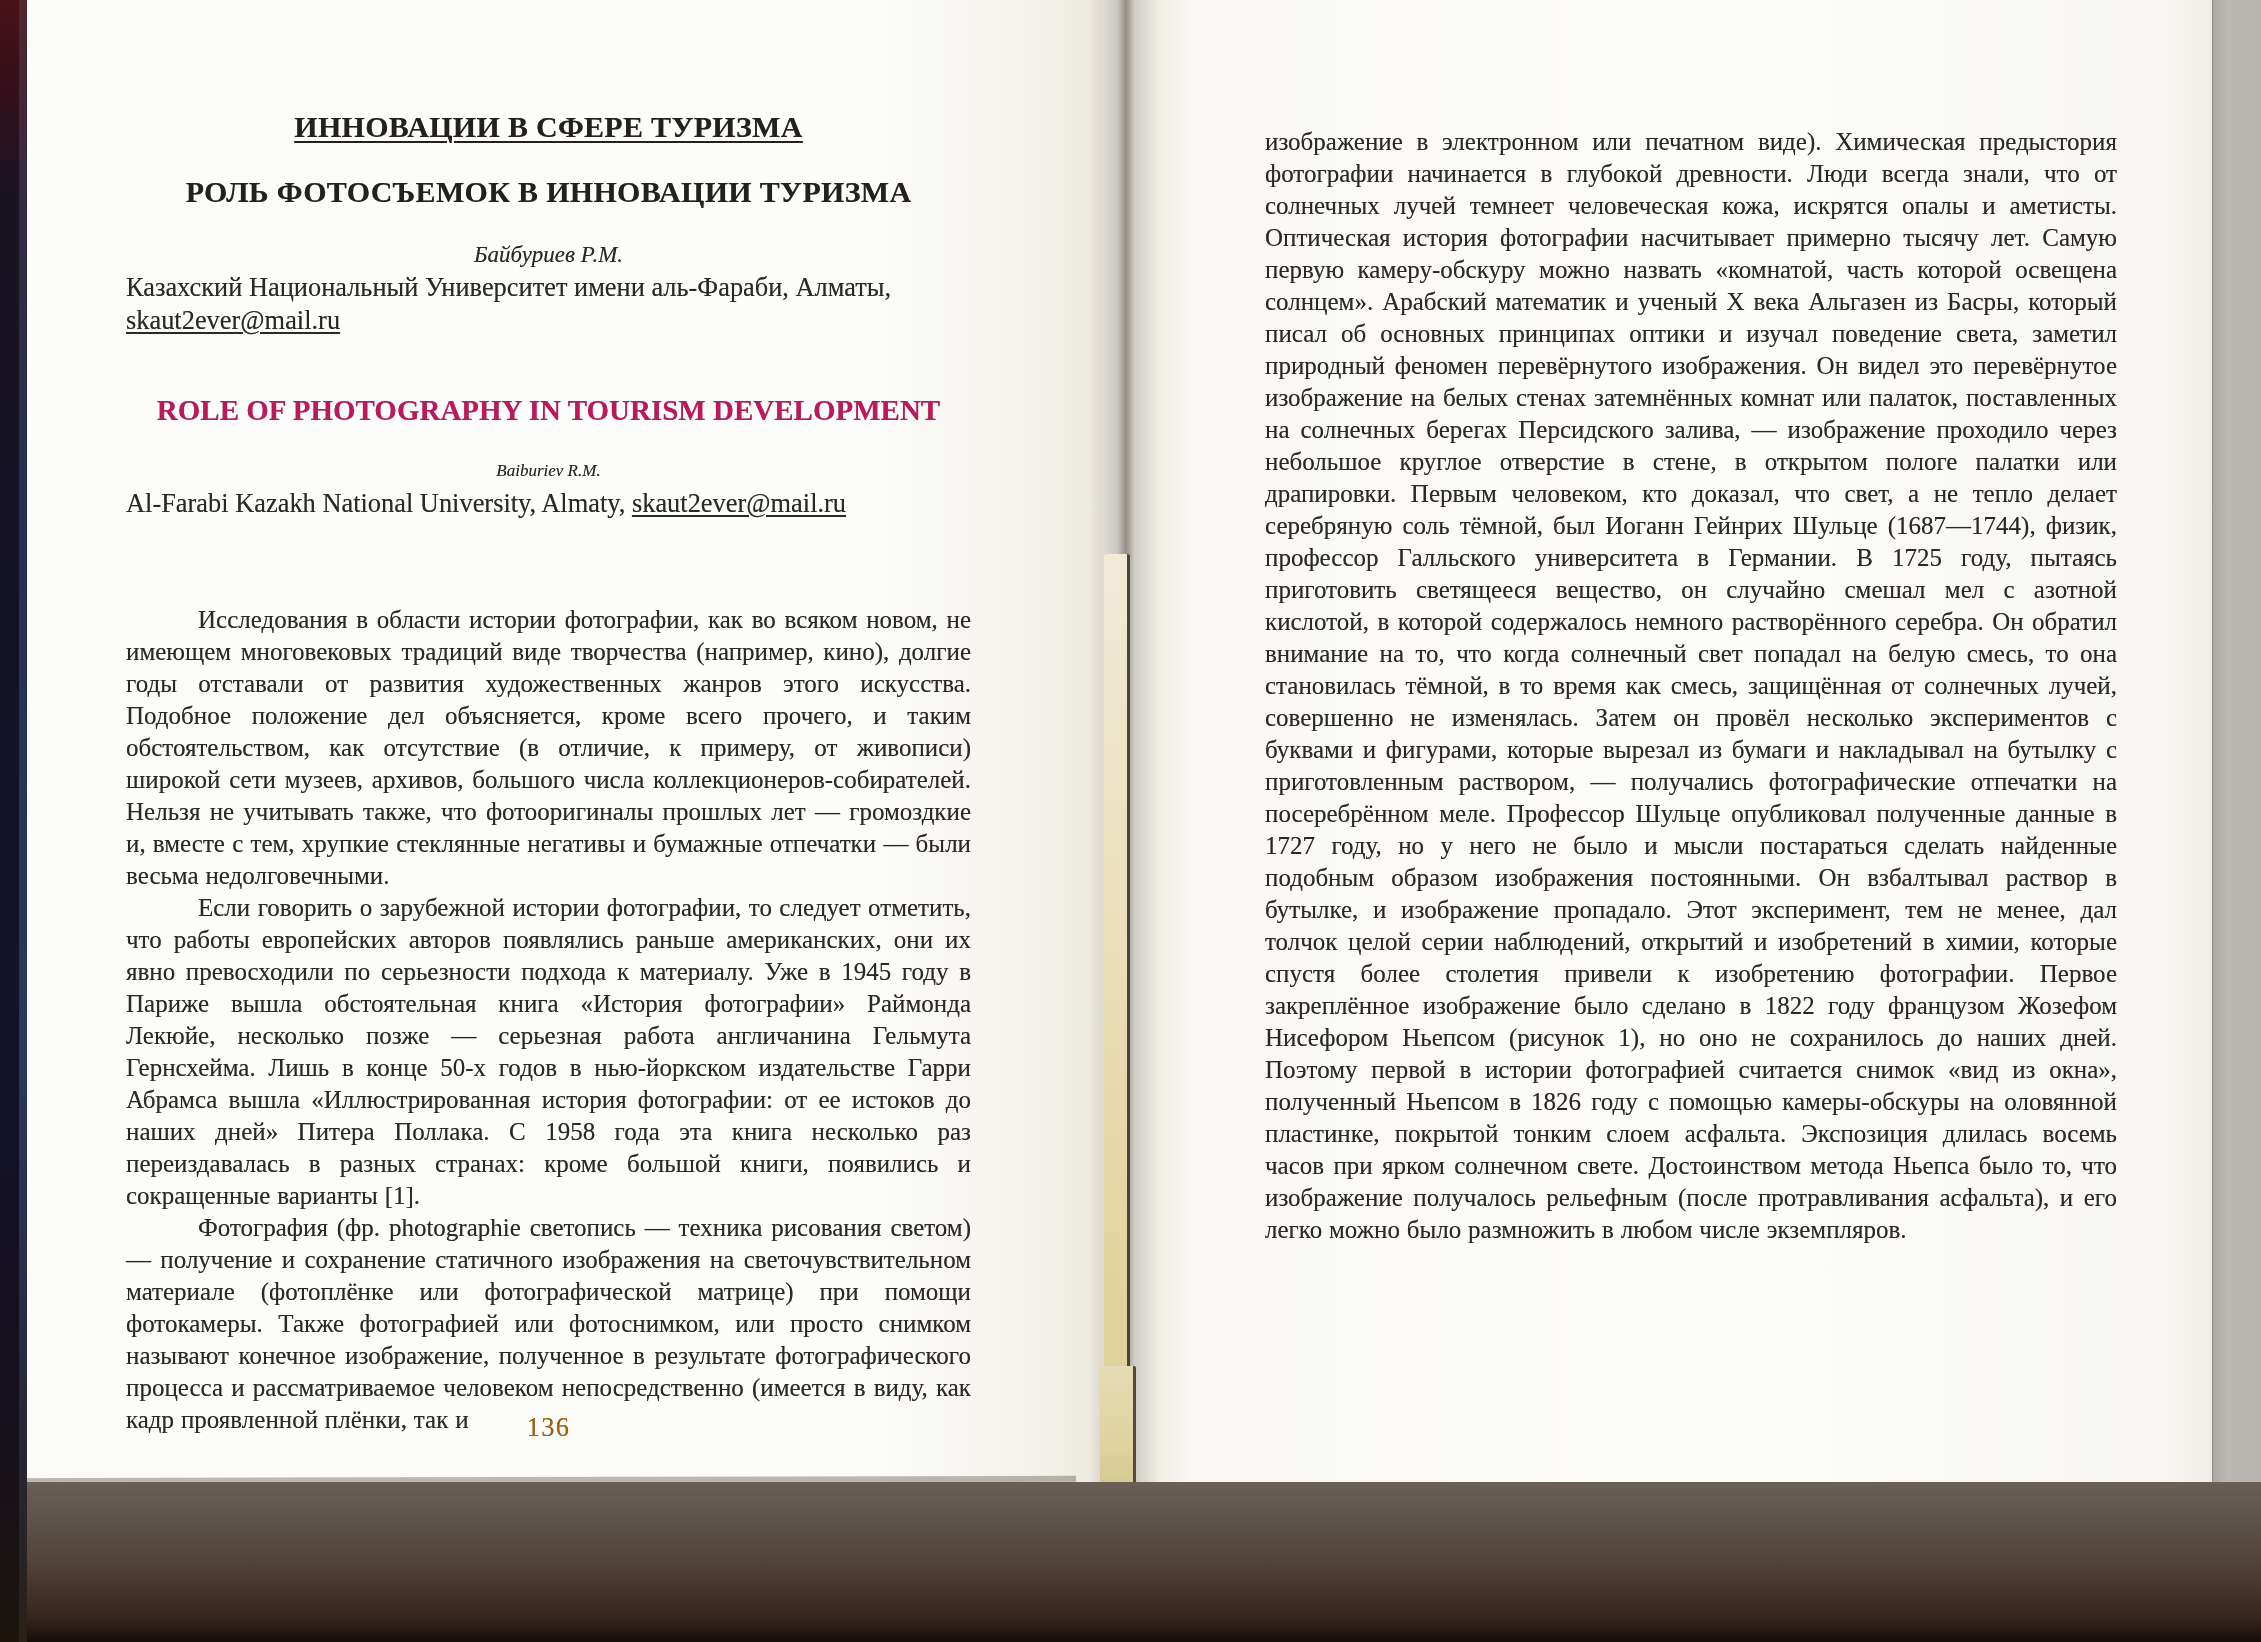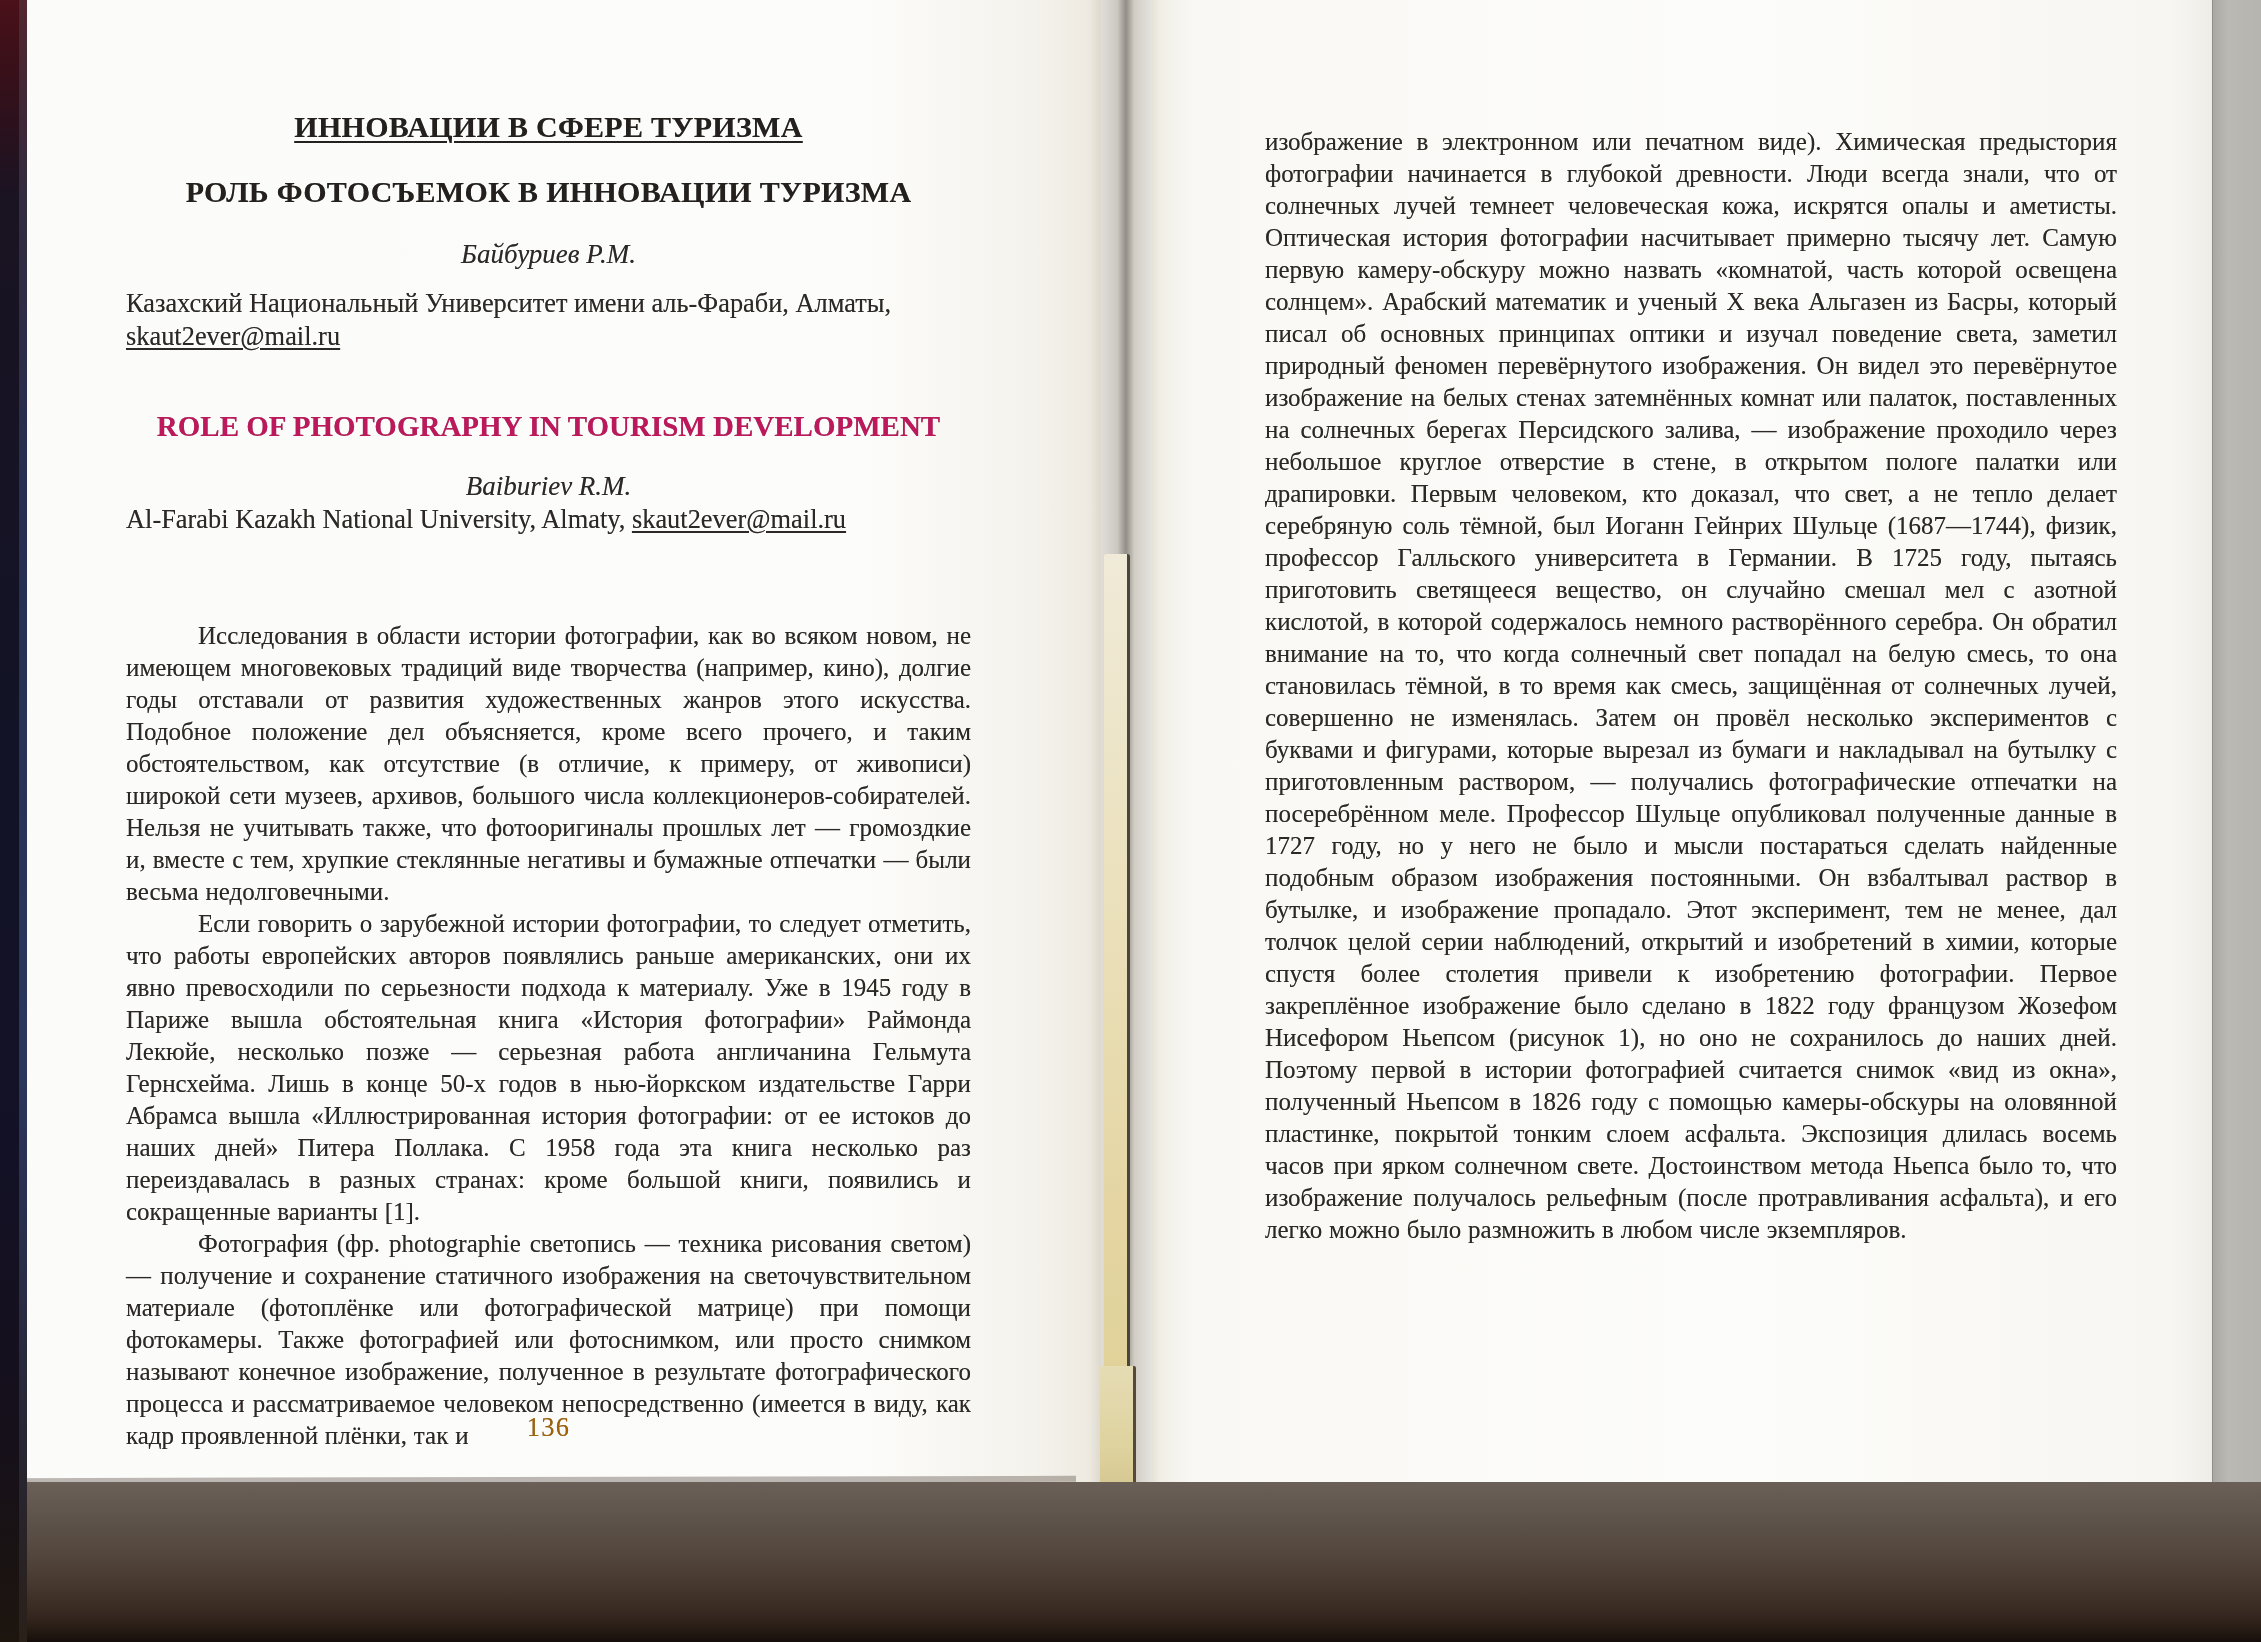--- a/index.html
+++ b/index.html
@@ -67,25 +67,25 @@
 
   .sec-header {
     margin:0; padding-top:108px; font-size:30px; line-height:37px; font-weight:bold;
     text-align:center; text-decoration:underline; text-underline-offset:3.9px;
     text-decoration-thickness:1.9px; color:#23201d; letter-spacing:0.3px;
   }
   .title-ru {
     margin:28px 0 0 0; font-size:30px; line-height:37px; font-weight:bold;
     text-align:center; color:#23201d; letter-spacing:0.3px;
   }
-  .byline   { margin:28px 0 16px 0; font-size:27px; line-height:33px; font-style:italic; text-align:center; }
+  .byline   { margin:28px 0 0 0; font-size:23px; line-height:33px; font-style:italic; text-align:center; }
   .affil    { margin:0; font-size:26.4px; line-height:33px; text-align:left; }
   .u        { text-decoration:underline; text-underline-offset:3.2px; }
   .title-en { margin:55px 0 0 0; font-size:29px; line-height:36px; font-weight:bold; text-align:center; color:#be185d; }
-  .byline-en{ margin:26px 0 0 0; font-size:27px; line-height:33px; font-style:italic; text-align:center; }
+  .byline-en{ margin:26px 0 0 0; font-size:17px; line-height:33px; font-style:italic; text-align:center; }
 
   .body-block { margin-top:84px; }
   .body-par {
     margin:0; font-size:25px; line-height:32px; text-align:justify;
     text-indent:72px; word-spacing:0.6px;
   }
   .no-indent { text-indent:0; }
   .right-body { padding-top:126px; }
 
   .pageno {

